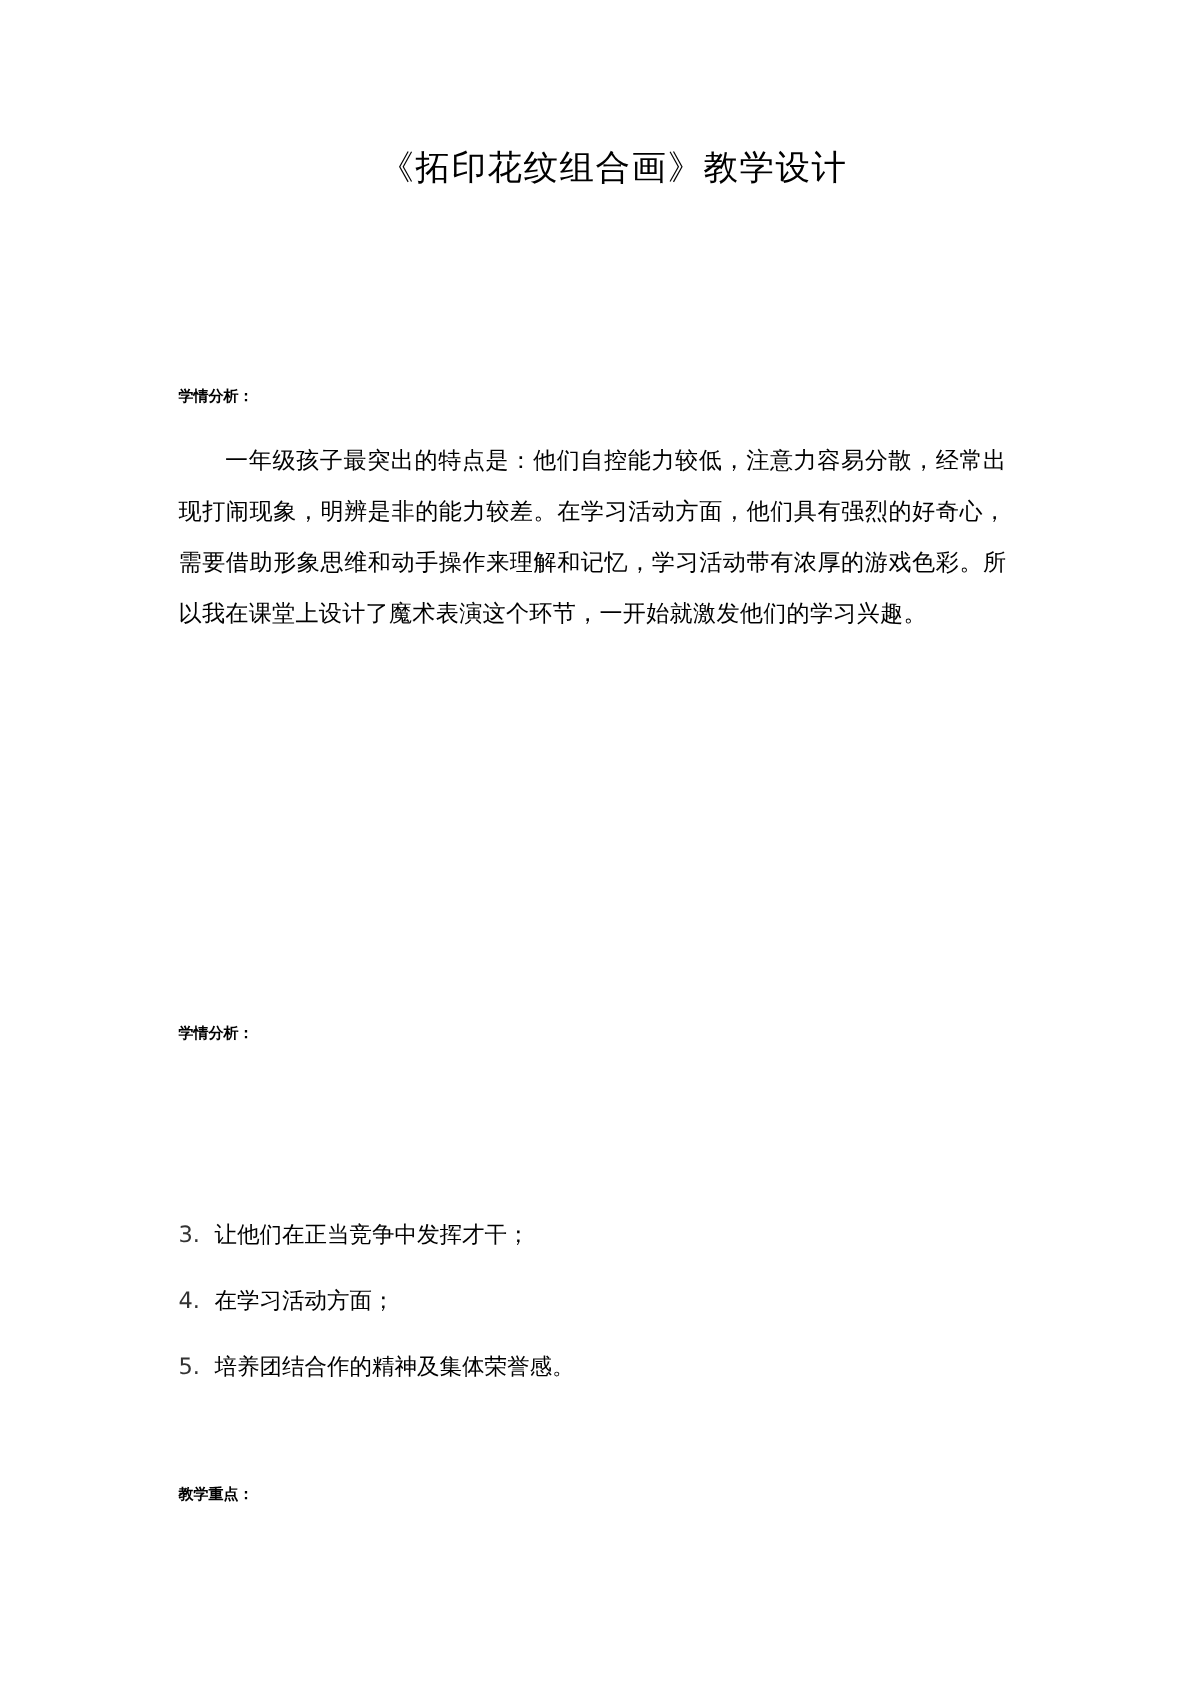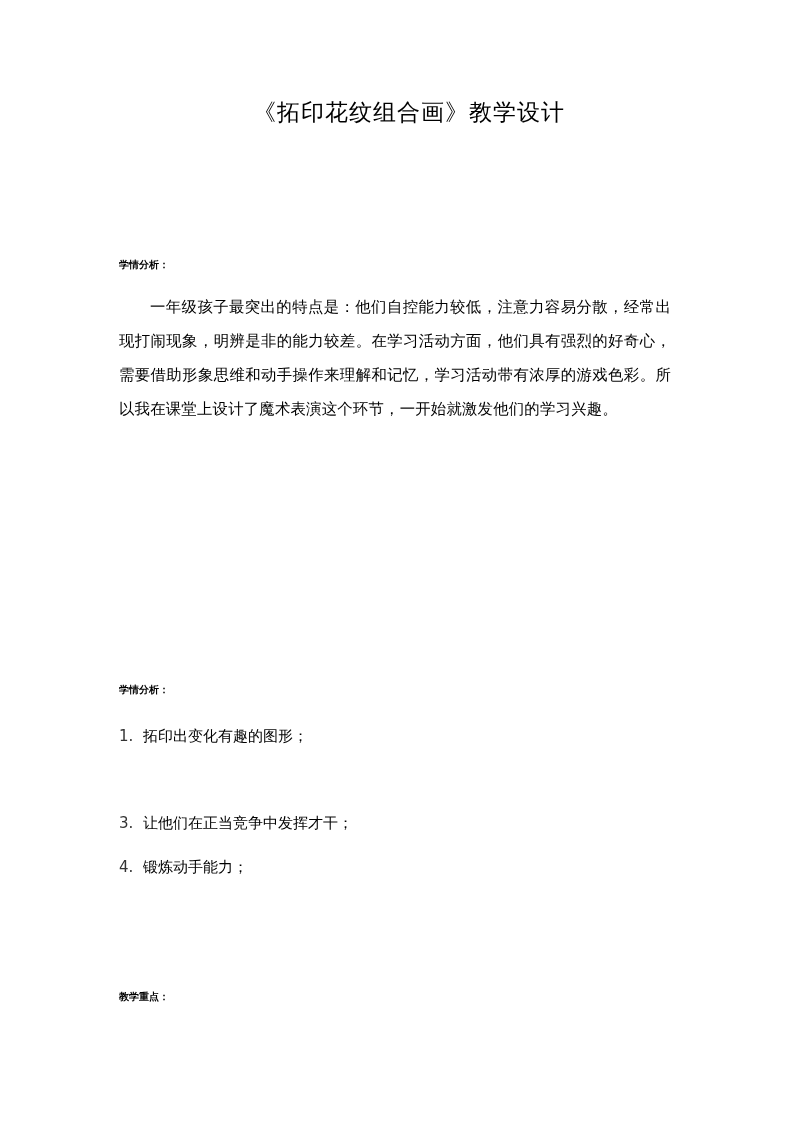--- a/index.html
+++ b/index.html
@@ -78,25 +78,25 @@
   <div class="title">《拓印花纹组合画》教学设计</div>
 
 
   <div class="heading" style="top:255px;">学情分析：</div>
 
   <div class="para" style="top:290px;">一年级孩子最突出的特点是：他们自控能力较低，注意力容易分散，经常出现打闹现象，明辨是非的能力较差。在学习活动方面，他们具有强烈的好奇心，需要借助形象思维和动手操作来理解和记忆，学习活动带有浓厚的游戏色彩。所以我在课堂上设计了魔术表演这个环节，一开始就激发他们的学习兴趣。</div>
 
 
   <div class="heading" style="top:680px;">学情分析：</div>
 
-  <div class="item" style="top:726px;">
-    <span class="num">1.</span><span>拓印出变化有趣的图形；</span>
-  </div>
   <div class="item" style="top:813px;">
     <span class="num">3.</span><span>让他们在正当竞争中发挥才干；</span>
   </div>
   <div class="item" style="top:857px;">
-    <span class="num">4.</span><span>锻炼动手能力；</span>
+    <span class="num">4.</span><span>在学习活动方面；</span>
+  </div>
+  <div class="item" style="top:901px;">
+    <span class="num">5.</span><span>培养团结合作的精神及集体荣誉感。</span>
   </div>
 
   <div class="heading" style="top:987px;">教学重点：</div>
 
 </div>
 
 </body></html>

